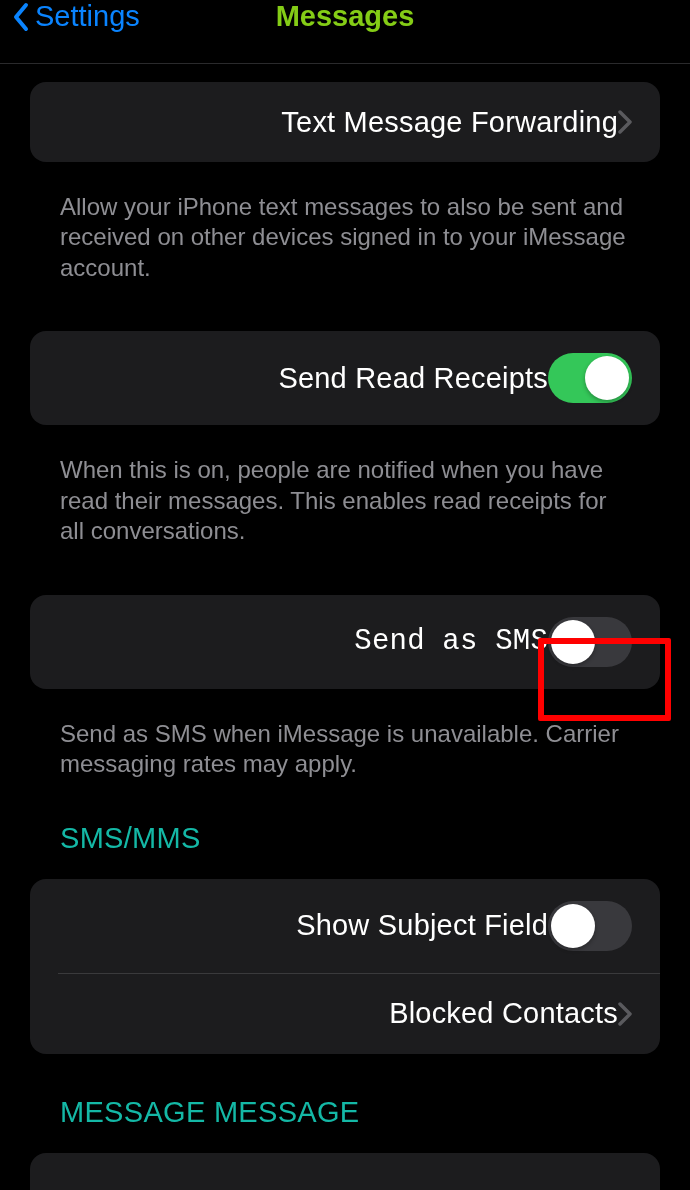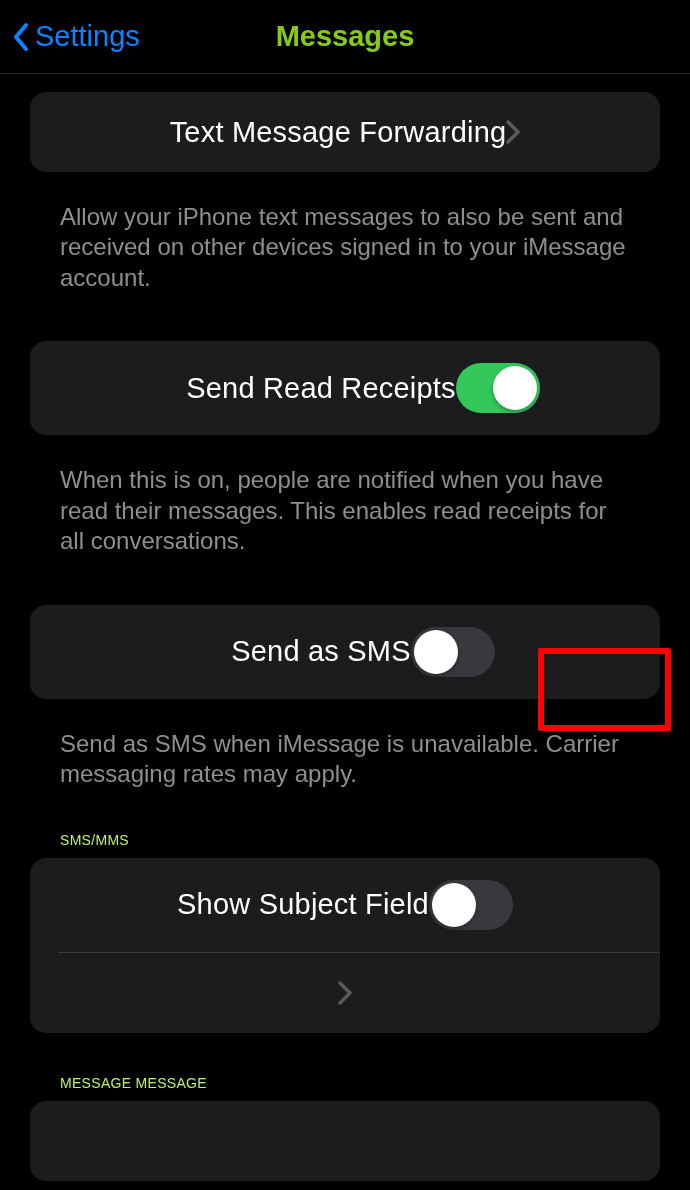--- a/index.html
+++ b/index.html
@@ -10,23 +10,23 @@
     }
     body {
       width: 690px;
       height: 1190px;
       background: #000000;
       font-family: -apple-system, BlinkMacSystemFont, "Helvetica Neue", sans-serif;
       color: #ffffff;
       overflow: hidden;
     }
     .header {
-      height: 74px;
+      height: 64px;
       display: flex;
-      align-items: center;
+      align-items: flex-start;
       position: relative;
       padding: 0 12px;
       border-bottom: 0.5px solid #2a2a2c;
     }
     .back-btn {
       display: flex;
       align-items: center;
       color: #0a84ff;
       font-size: 29px;
       font-weight: 400;
@@ -53,21 +53,21 @@
       background: #1c1c1e;
       border-radius: 16px;
       margin-top: 18px;
     }
     .group-first {
       margin-top: 18px;
     }
     .row {
       display: flex;
       align-items: center;
-      justify-content: center;
+      justify-content: flex-end;
       padding: 22px 28px;
       min-height: 80px;
     }
     .row-label {
       font-size: 29px;
       font-weight: 400;
       color: #ffffff;
       letter-spacing: 0.2px;
     }
     .chevron-right {
@@ -79,23 +79,23 @@
       stroke-linecap: round;
       stroke-linejoin: round;
     }
     .footer-text {
       font-size: 24px;
       line-height: 1.27;
       color: #8e8e93;
       padding: 30px 30px 0 30px;
     }
     .section-header {
-      font-size: 14px;
-      color: #bef264;
-      padding: 42px 30px 10px 30px;
+      font-size: 29px;
+      color: #14b8a6;
+      padding: 42px 30px 24px 30px;
       letter-spacing: 0.3px;
     }
     .divider {
       height: 0.5px;
       background: #3a3a3c;
       margin-left: 28px;
     }
     .toggle {
       width: 84px;
       height: 50px;
@@ -125,20 +125,21 @@
       left: 3px;
     }
     .highlight-box {
       border: 6px solid #ff0000;
       border-radius: 2px;
       position: absolute;
       pointer-events: none;
     }
     .sms-row-wrapper {
       position: relative;
+      font-family: Liberation Mono, monospace;
     }
     .group-spacer-lg {
       margin-top: 48px;
       padding-left: 36px;
     }
   </style>
 </head>
 <body>
 
 <div class="header">
@@ -190,20 +191,21 @@
   <div class="group" style="margin-top:0;">
     <div class="row">
       <span class="row-label">Show Subject Field</span>
       <div class="toggle toggle-off">
         <div class="toggle-knob"></div>
       </div>
     </div>
     <div class="divider"></div>
     <div class="divider"></div>
     <div class="row">
+      <span class="row-label">Blocked Contacts</span>
       <svg class="chevron-right" viewBox="0 0 14 24">
         <path d="M2 2 L12 12 L2 22"></path>
       </svg>
     </div>
   </div>
 
   <div class="section-header">MESSAGE MESSAGE</div>
   <div class="group" style="margin-top:0;">
     <div class="row">
       

